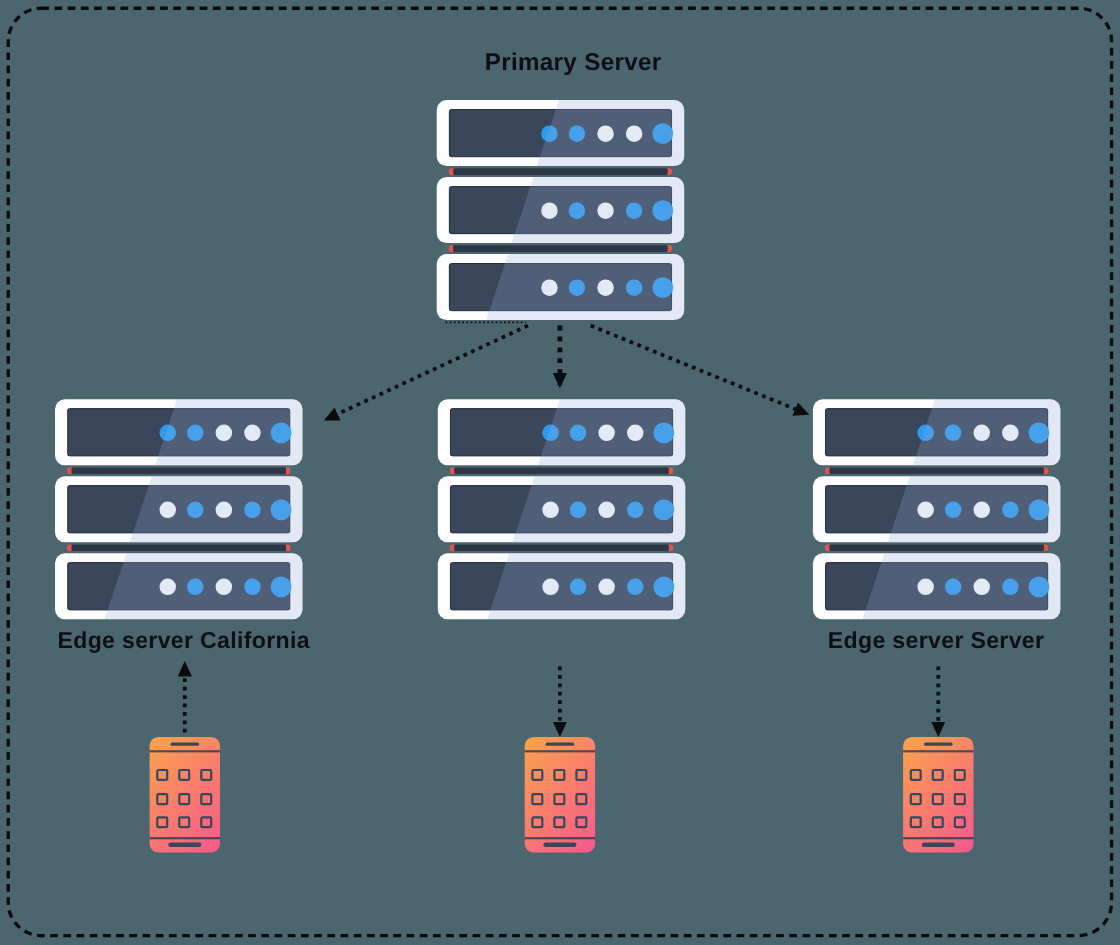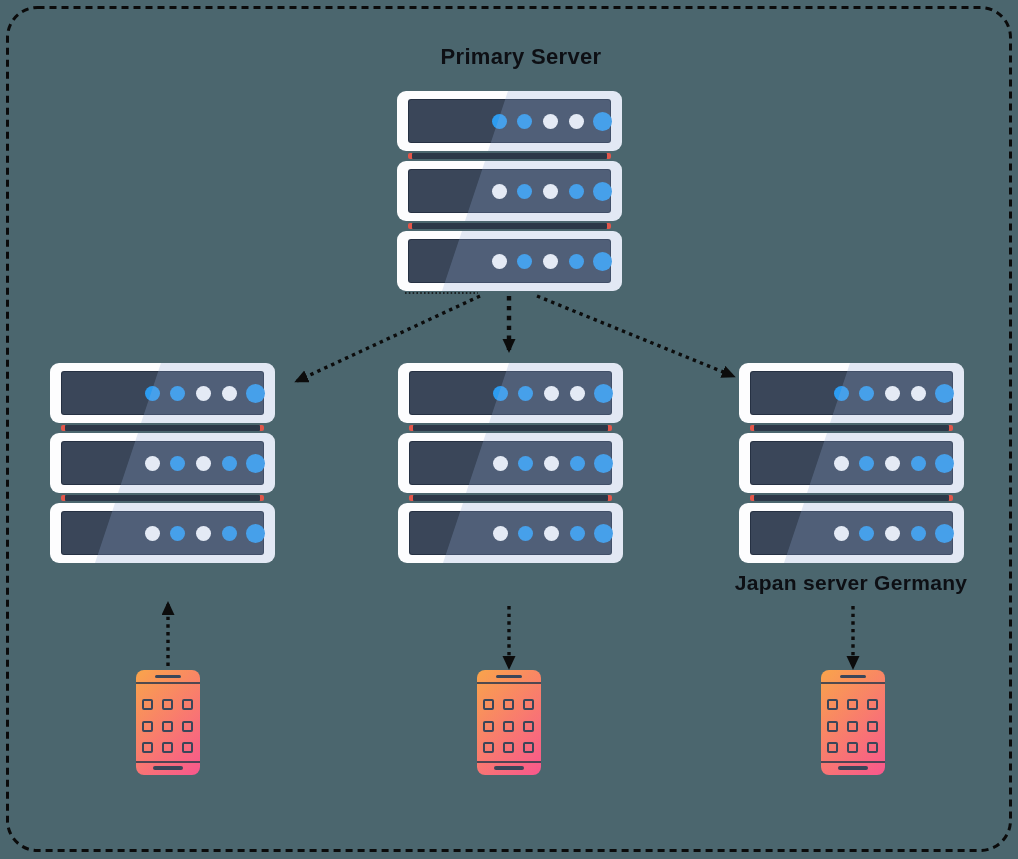--- a/index.html
+++ b/index.html
@@ -115,20 +115,21 @@
         <div class="gtip" style="left: 11px;"></div>
         <div class="gtip" style="right: 11px;"></div>
         <div class="gbar"></div>
       </div>
       <div class="gap" style="top: 132px;">
         <div class="gtip" style="left: 11px;"></div>
         <div class="gtip" style="right: 11px;"></div>
         <div class="gbar"></div>
       </div>
     </div>
+    <div class="nlabel" style="left: 167px; top: 571px;">Edge server California</div>
     <div class="stack" style="left: 398px; top: 363px;">
       <div class="unit" style="top: 0px;">
         <div class="panel"></div>
         <div class="dot" style="left: 94.5px; top: 22.5px; width: 15px; height: 15px; background: rgb(45, 156, 240);"></div>
         <div class="dot" style="left: 119.5px; top: 22.5px; width: 15px; height: 15px; background: rgb(45, 156, 240);"></div>
         <div class="dot" style="left: 145.5px; top: 22.5px; width: 15px; height: 15px; background: rgb(255, 255, 255);"></div>
         <div class="dot" style="left: 171.5px; top: 22.5px; width: 15px; height: 15px; background: rgb(255, 255, 255);"></div>
         <div class="dot" style="left: 195.5px; top: 20.5px; width: 19px; height: 19px; background: rgb(45, 156, 240);"></div>
         <div class="shade" style="clip-path: polygon(111px 0px, 100% 0px, 100% 100%, 91px 100%);"></div>
       </div>
@@ -193,21 +194,21 @@
         <div class="gtip" style="left: 11px;"></div>
         <div class="gtip" style="right: 11px;"></div>
         <div class="gbar"></div>
       </div>
       <div class="gap" style="top: 132px;">
         <div class="gtip" style="left: 11px;"></div>
         <div class="gtip" style="right: 11px;"></div>
         <div class="gbar"></div>
       </div>
     </div>
-    <div class="nlabel" style="left: 851px; top: 571px;">Japan server Germany</div>
+    <div class="nlabel" style="left: 851px; top: 571px;">Edge server Server</div>
     <div class="phone" style="left: 136px; top: 670px;">
       <div class="speaker"></div>
       <div class="hline" style="top: 12px;"></div>
       <div class="appsq" style="left: 6px; top: 29px;"></div>
       <div class="appsq" style="left: 26px; top: 29px;"></div>
       <div class="appsq" style="left: 46px; top: 29px;"></div>
       <div class="appsq" style="left: 6px; top: 50.5px;"></div>
       <div class="appsq" style="left: 26px; top: 50.5px;"></div>
       <div class="appsq" style="left: 46px; top: 50.5px;"></div>
       <div class="appsq" style="left: 6px; top: 72px;"></div>

